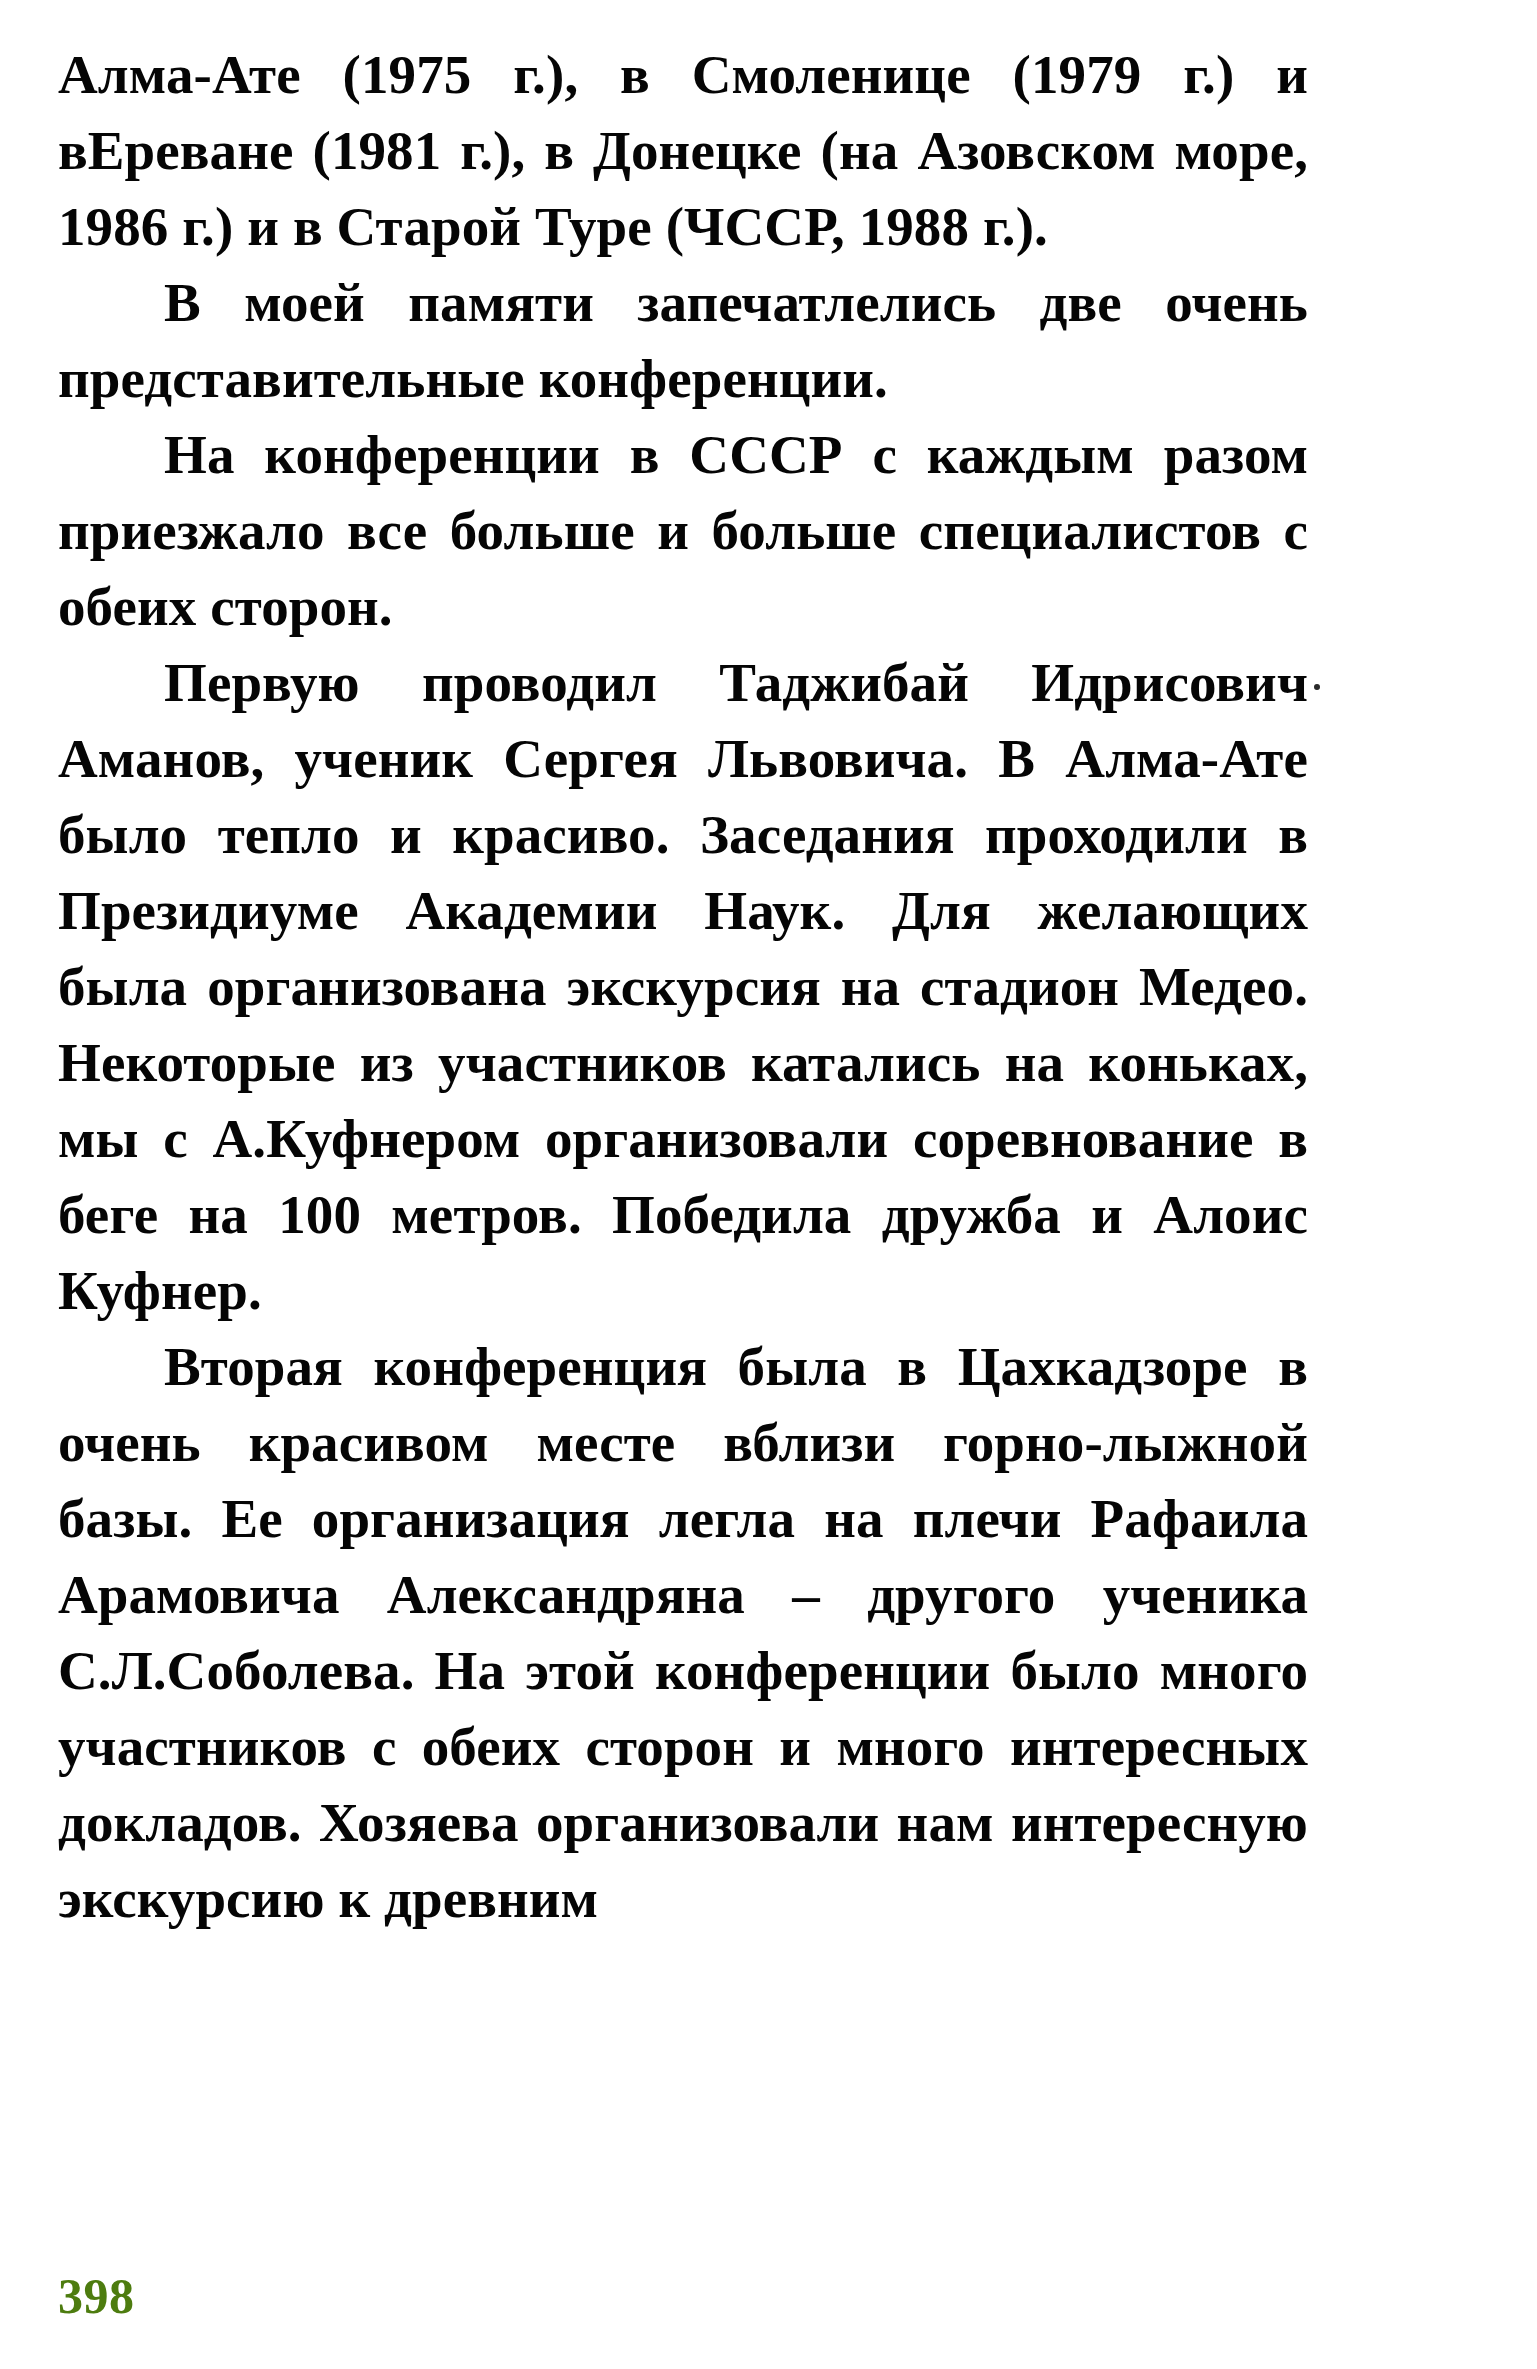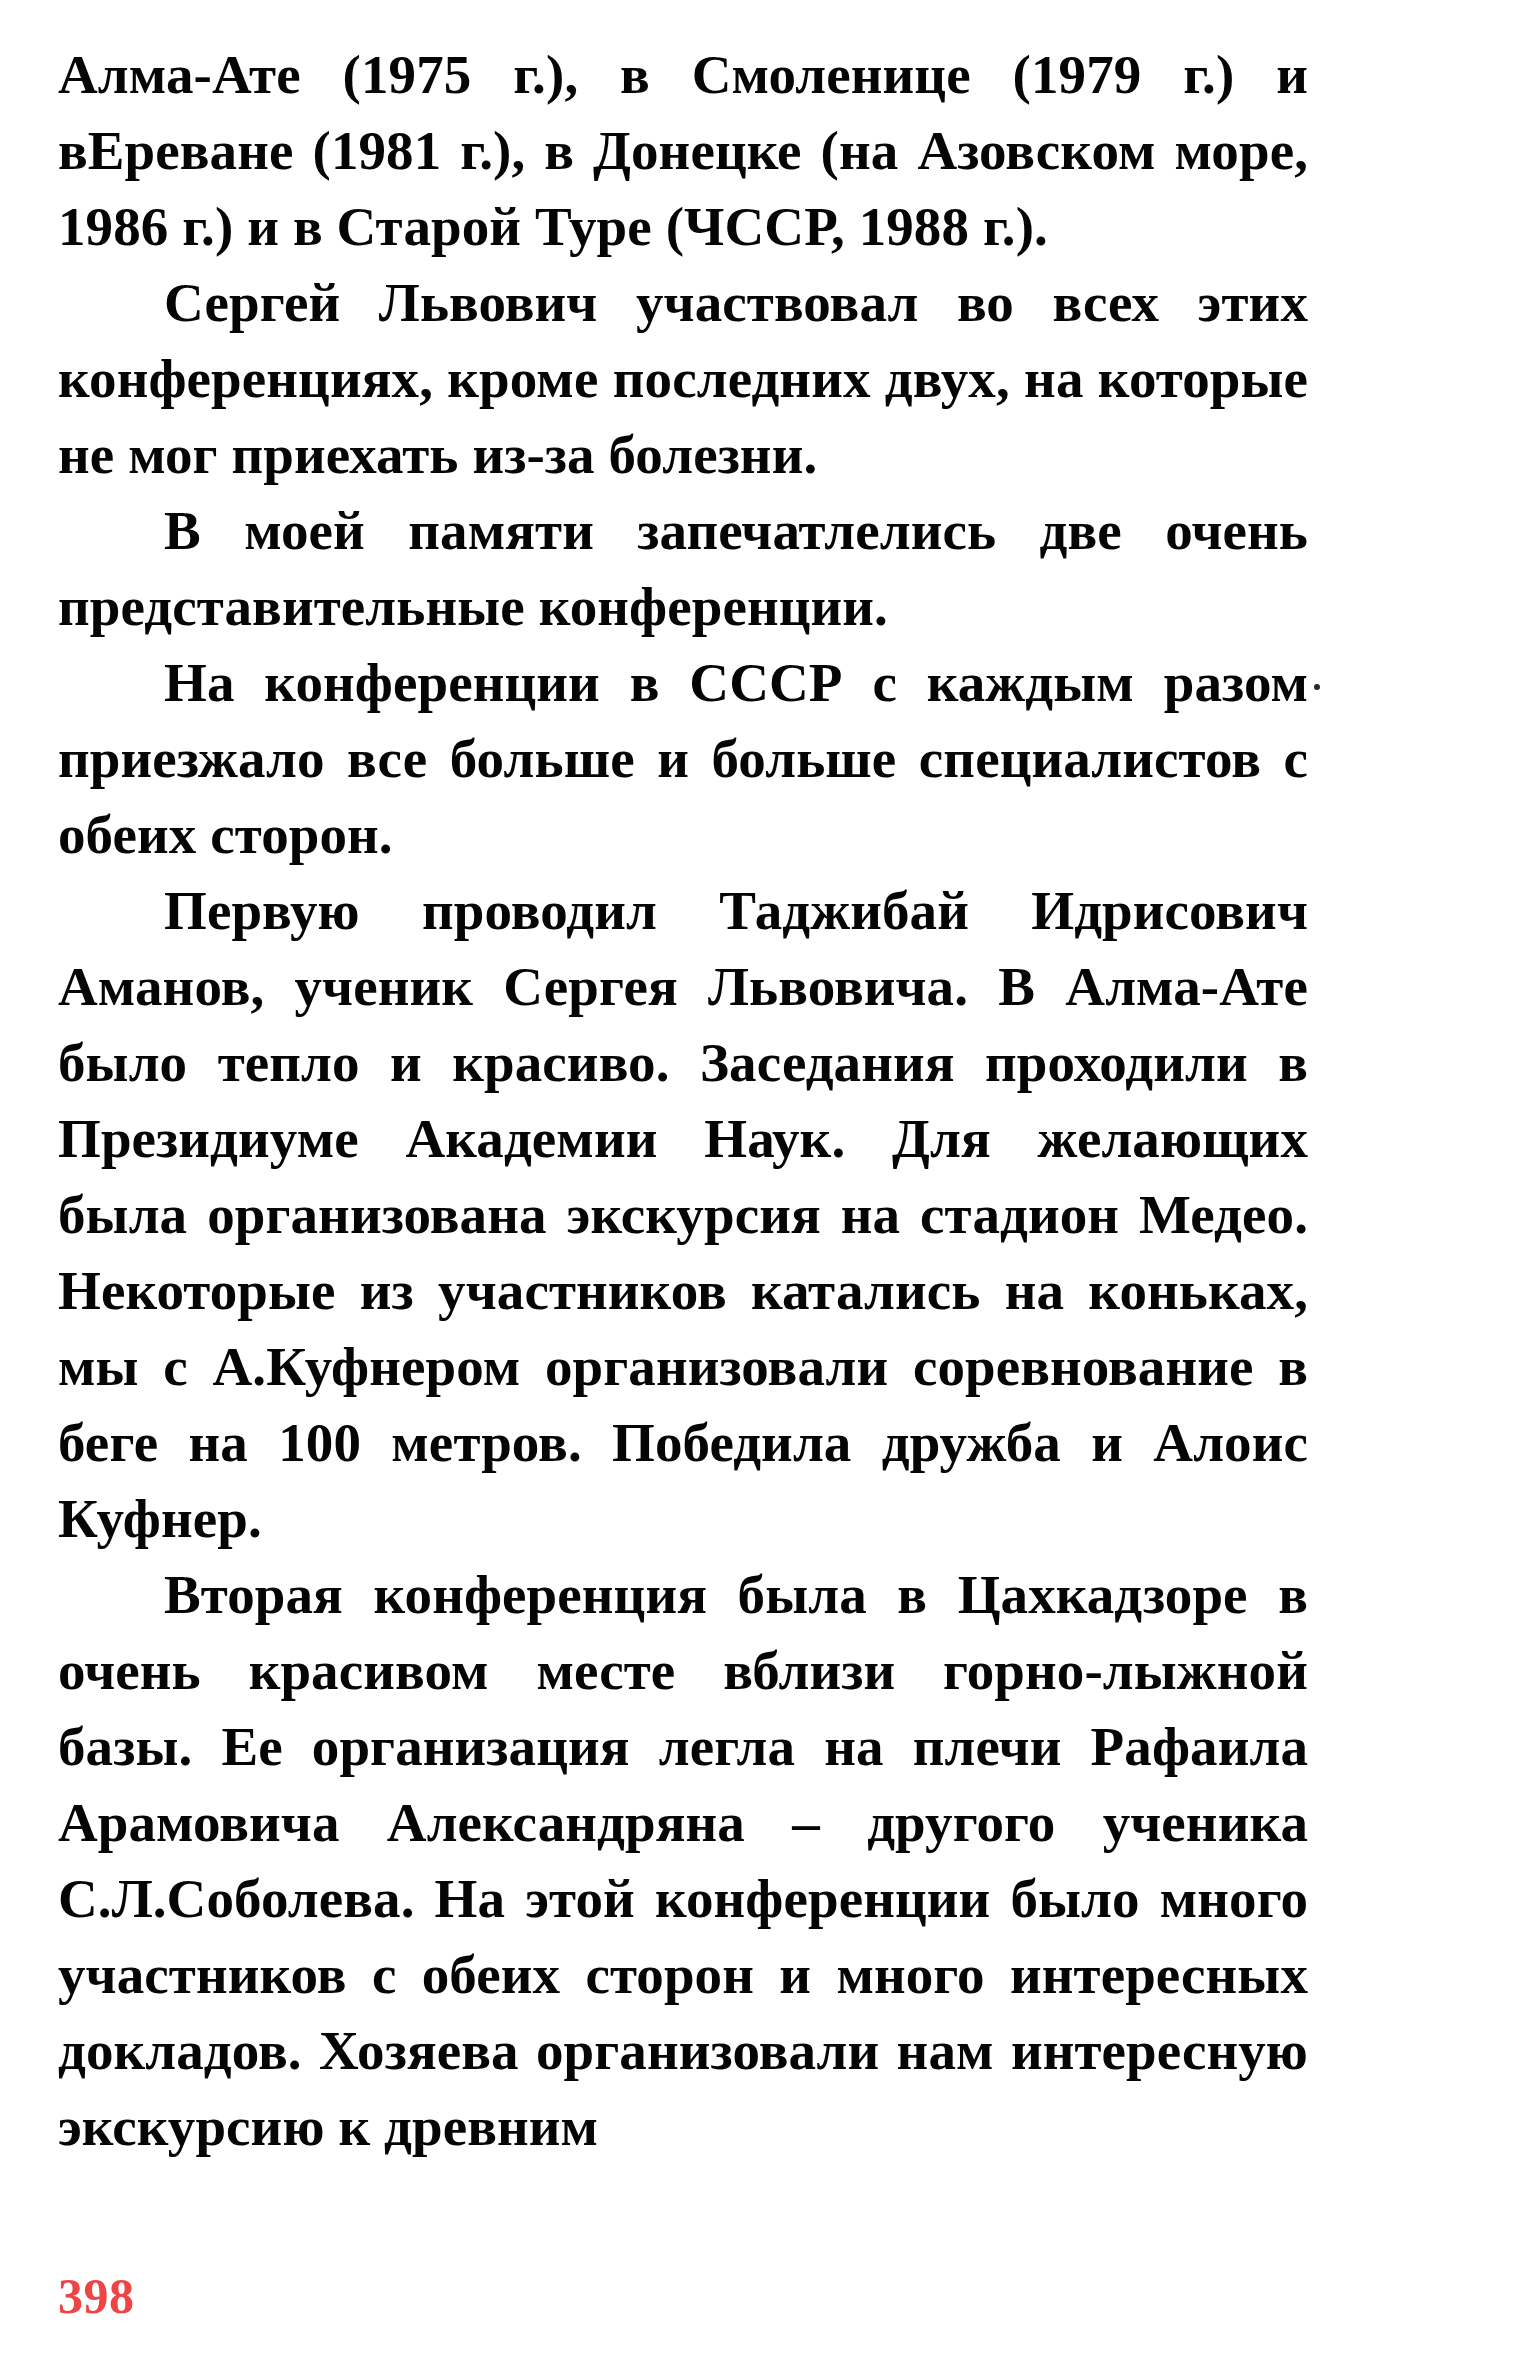--- a/index.html
+++ b/index.html
@@ -40,21 +40,21 @@
   .indent {
     text-indent: 106px;
   }
   .page-number {
     position: absolute;
     left: 58px;
     bottom: 44px;
     font-family: "Liberation Serif", serif;
     font-size: 50px;
     font-weight: 700;
-    color: #ef4444;
+    color: #4d7c0f;
     letter-spacing: 0.5px;
   }
   .speck {
     position: absolute;
     background: #2a2a2a;
     border-radius: 50%;
   }
   .speck-1 {
     left: 1314px;
     top: 684px;
@@ -62,21 +62,20 @@
     height: 5.8px;
   }
 </style>
 </head>
 <body>
 
 <div class="page">
 
   <div class="body-text">
     <p class="para">Алма-Ате (1975 г.), в Смоленице (1979 г.) и вЕреване (1981 г.), в Донецке (на Азовском море, 1986 г.) и в Старой Туре (ЧССР, 1988 г.).</p>
-    <p class="para indent">Сергей Львович участвовал во всех этих конференциях, кроме последних двух, на которые не мог приехать из-за болезни.</p>
     <p class="para indent">В моей памяти запечатлелись две очень представительные конференции.</p>
     <p class="para indent">На конференции в СССР с каждым разом приезжало все больше и больше специалистов с обеих сторон.</p>
     <p class="para indent">Первую проводил Таджибай Идрисович Аманов, ученик Сергея Львовича. В Алма-Ате было тепло и красиво. Заседания проходили в Президиуме Академии Наук. Для желающих была организована экскурсия на стадион Медео. Некоторые из участников катались на коньках, мы с А.Куфнером организовали соревнование в беге на 100 метров. Победила дружба и Алоис Куфнер.</p>
     <p class="para indent">Вторая конференция была в Цахкадзоре в очень красивом месте вблизи горно-лыжной базы. Ее организация легла на плечи Рафаила Арамовича Александряна – другого ученика С.Л.Соболева. На этой конференции было много участников с обеих сторон и много интересных докладов. Хозяева организовали нам интересную экскурсию к древним</p>
   </div>
 
   <span class="speck speck-1"></span>
 
   <div class="page-number">398</div>
 </div>

